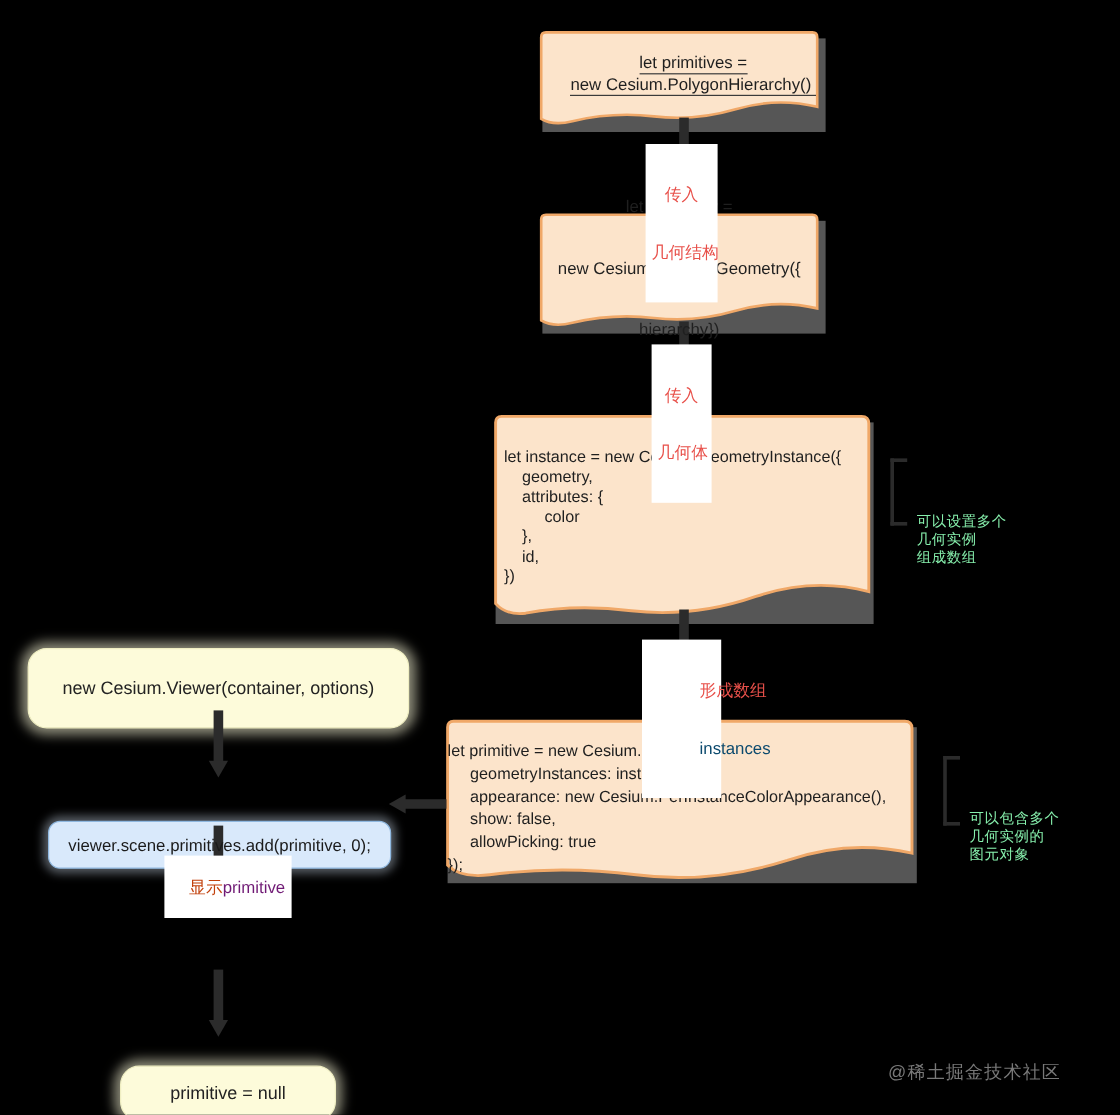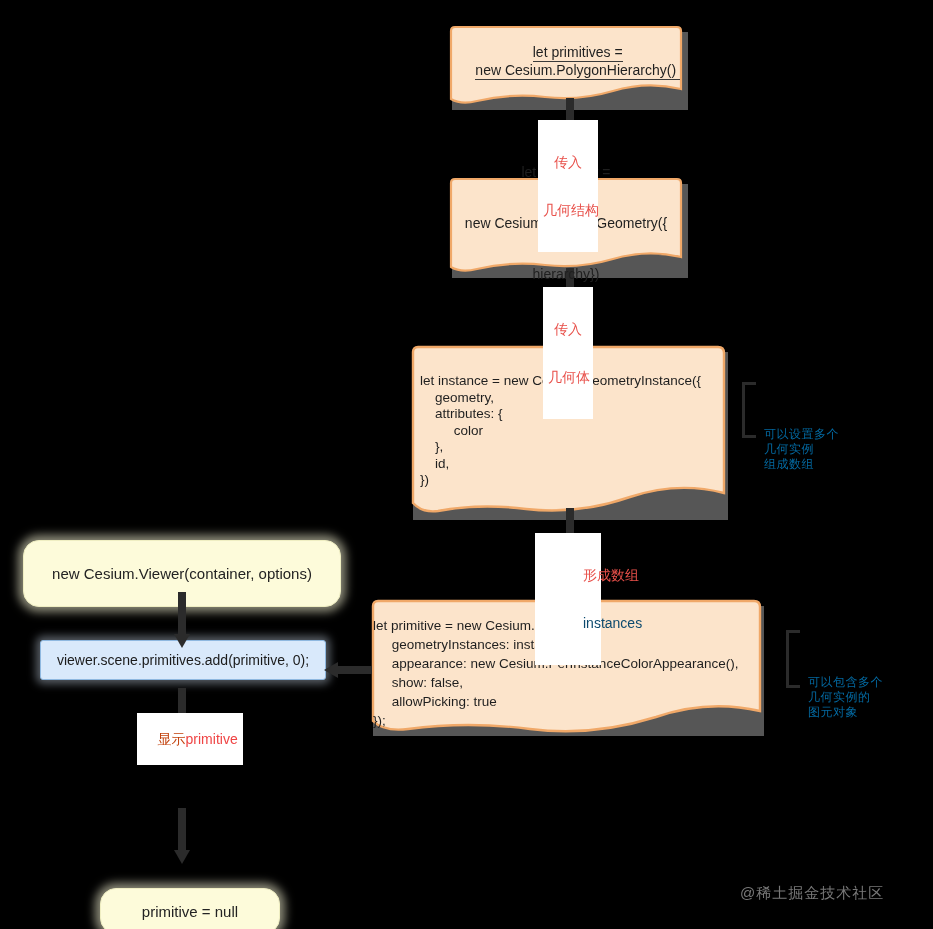--- a/index.html
+++ b/index.html
@@ -72,21 +72,21 @@
     z-index: 6;
     background: #ffffff;
     color: #e8504a;
     font-size: 14px;
     line-height: 16px;
     text-align: center;
     padding: 2px 5px;
     white-space: pre;
   }
   .edge-label.mixed .cn { color: #c2410c; }
-  .edge-label.mixed .en { color: #ef4444; }
+  .edge-label.mixed .en { color: #701a75; }
 
   
   .arrow {
     position: absolute;
     z-index: 2;
   }
   .arrow svg { display: block; overflow: visible; }
 
   
   .annot {
@@ -103,21 +103,21 @@
     left: 0; top: 0;
     width: 14px;
     height: 100%;
     border-left: 3px solid #2b2b2b;
     border-top: 3px solid #2b2b2b;
     border-bottom: 3px solid #2b2b2b;
   }
   .annot .annot-txt {
     display: block;
     padding-left: 22px;
-    color: #0369a1;
+    color: #86efac;
   }
 
   
   #watermark {
     position: absolute;
     z-index: 9;
     color: #8d8d8d;
     font-size: 15px;
     letter-spacing: 1px;
     white-space: nowrap;
@@ -249,21 +249,21 @@
     <div class="txt">new Cesium.Viewer(container, options)</div>
   </div>
 
   <div class="arrow" style="left:172px; top:592px;">
     <svg width="20" height="56" viewBox="0 0 20 56">
       <line x1="10" y1="0" x2="10" y2="46" stroke="#2b2b2b" stroke-width="8"></line>
       <polygon points="2,42 18,42 10,56" fill="#2b2b2b"></polygon>
     </svg>
   </div>
 
-  <div class="node bluebox" style="left:40px; top:640px; width:286px; height:40px;">
+  <div class="node bluebox" style="left:40px; top:684px; width:286px; height:40px;border-radius:10px;">
     <div class="txt">viewer.scene.primitives.add(primitive, 0);</div>
   </div>
 
   <div class="arrow" style="left:172px; top:688px;">
     <svg width="20" height="76" viewBox="0 0 20 76">
       <line x1="10" y1="0" x2="10" y2="66" stroke="#2b2b2b" stroke-width="8"></line>
       <polygon points="2,62 18,62 10,76" fill="#2b2b2b"></polygon>
     </svg>
   </div>
   <div class="edge-label mixed" style="left:137px; top:713px;">

